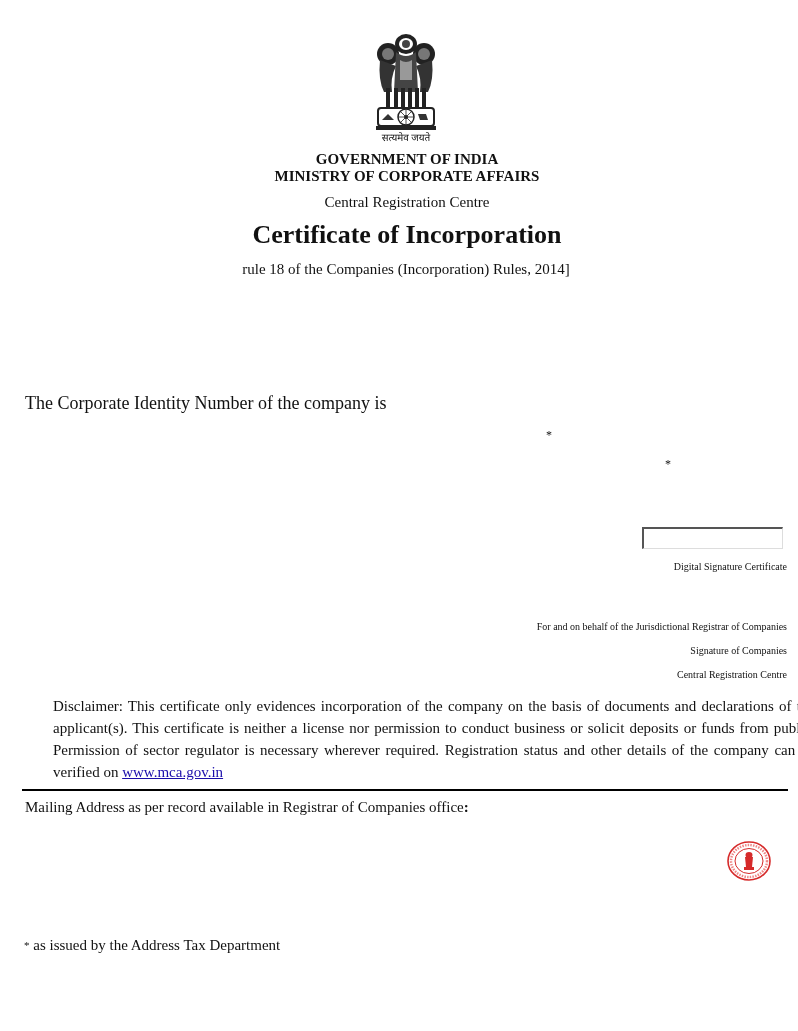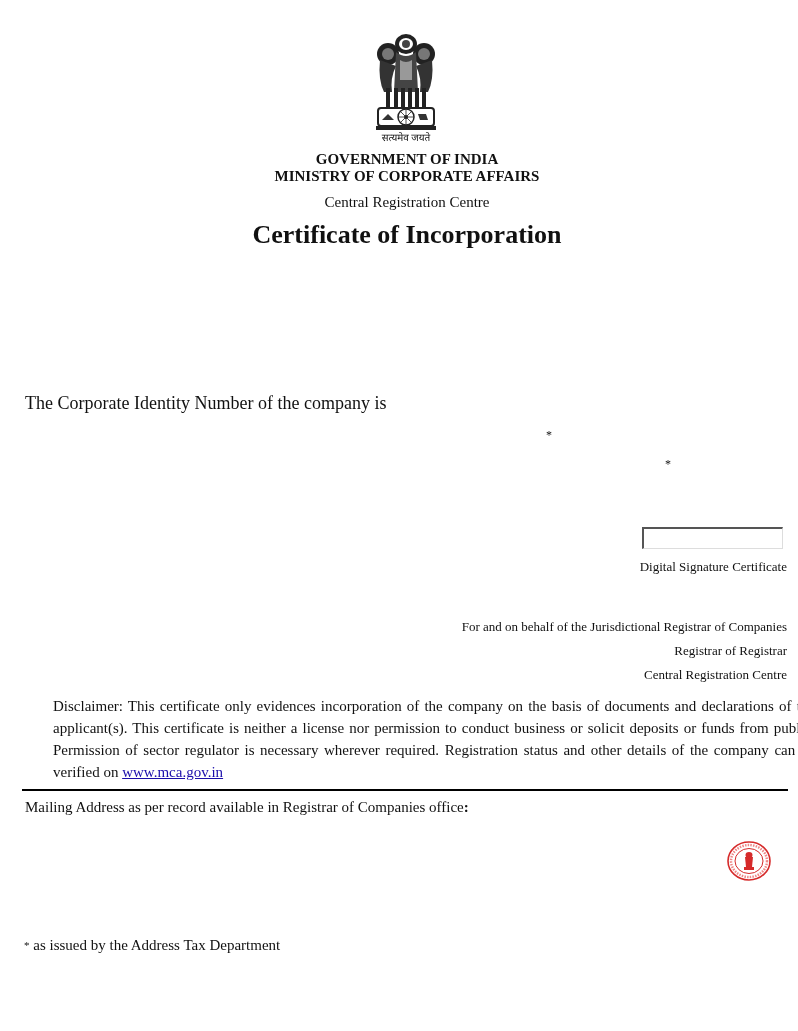--- a/index.html
+++ b/index.html
@@ -53,21 +53,21 @@
 
     .sigbox {
       left: 642px; top: 527px; width: 141px; height: 22px;
       border-top: 2px solid #555555;
       border-left: 2px solid #555555;
       border-right: 1px solid #dddddd;
       border-bottom: 1px solid #dddddd;
       box-sizing: border-box;
     }
     .right-text {
-      right: 11px; text-align: right; font-size: 13px; line-height: 18px;
+      right: 11px; text-align: right; font-size: 10px; line-height: 18px;
     }
     .dsc { top: 558px; }
     .behalf { top: 618px; }
     .roc { top: 642px; }
     .crc2 { top: 666px; }
 
     .disclaimer {
       top: 695px; left: 25px; width: 762px;
       font-size: 15px; line-height: 22px; text-align: justify; margin-left: 28px;
     }
@@ -124,30 +124,31 @@
     <rect x="6" y="96" width="60" height="4" fill="#222"></rect>
   </svg>
 </div>
 <div class="abs motto">सत्यमेव जयते</div>
 
 <div class="abs center gov">GOVERNMENT OF INDIA</div>
 <div class="abs center ministry">MINISTRY OF CORPORATE AFFAIRS</div>
 <div class="abs center crc">Central Registration Centre</div>
 <div class="abs center title">Certificate of Incorporation</div>
 <div class="abs pursuant">
+  <div>rule 18 of the Companies (Incorporation) Rules, 2014]</div>
 </div>
 
 <div class="abs cin-label">The Corporate Identity Number of the company is</div>
 <div class="abs star1">*</div>
 <div class="abs star2">*</div>
 
 <div class="abs sigbox"></div>
 <div class="abs right-text dsc">Digital Signature Certificate</div>
 <div class="abs right-text behalf">For and on behalf of the Jurisdictional Registrar of Companies</div>
-<div class="abs right-text roc">Registrar of Registrar</div>
+<div class="abs right-text roc">Signature of Companies</div>
 <div class="abs right-text crc2">Central Registration Centre</div>
 
 <div class="abs disclaimer"><span>Disclaimer: This certificate only evidences incorporation of the company on the basis of documents and declarations of the applicant(s). This certificate is neither a license nor permission to conduct business or solicit deposits or funds from public. Permission of sector regulator is necessary wherever required. Registration status and other details of the company can be verified on </span><a>www.mca.gov.in</a></div>
 
 <div class="abs separator"></div>
 
 <div class="abs mailing"><span>Mailing Address as per record available in Registrar of Companies office</span><b>:</b></div>
 
 <div class="abs seal">
   <svg width="46" height="42" viewBox="0 0 46 42">

